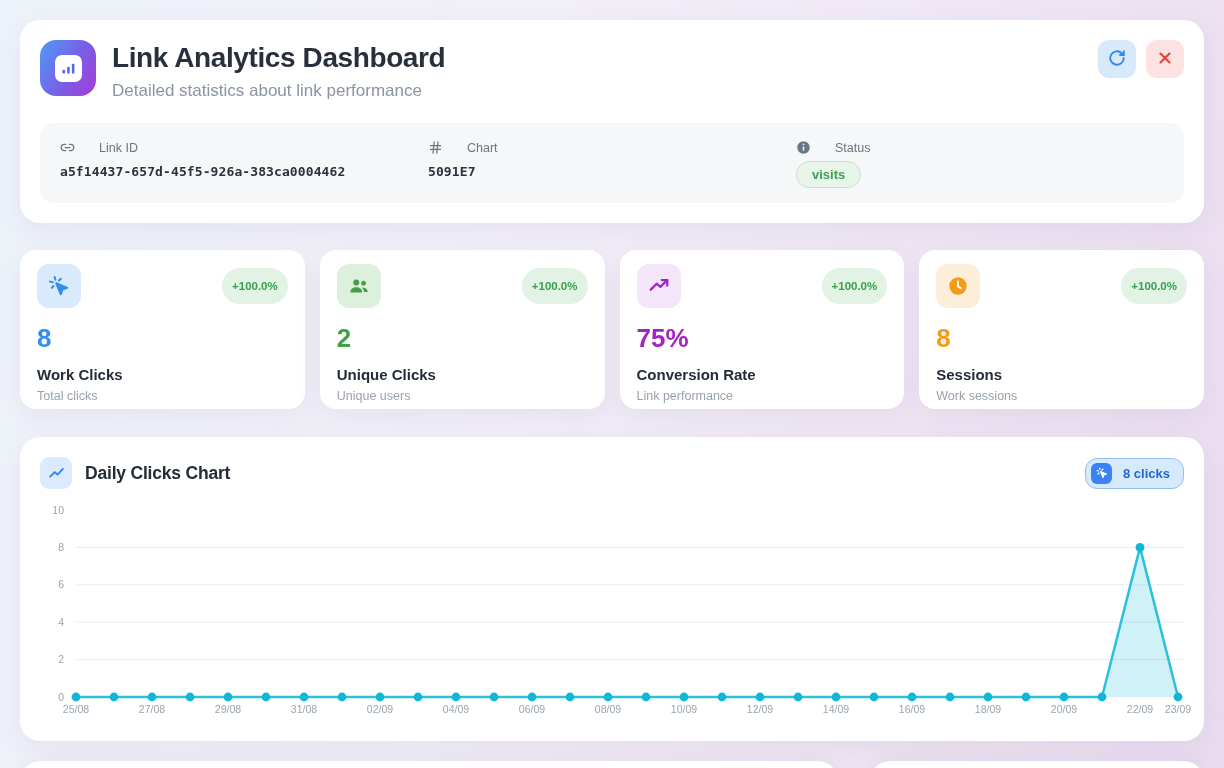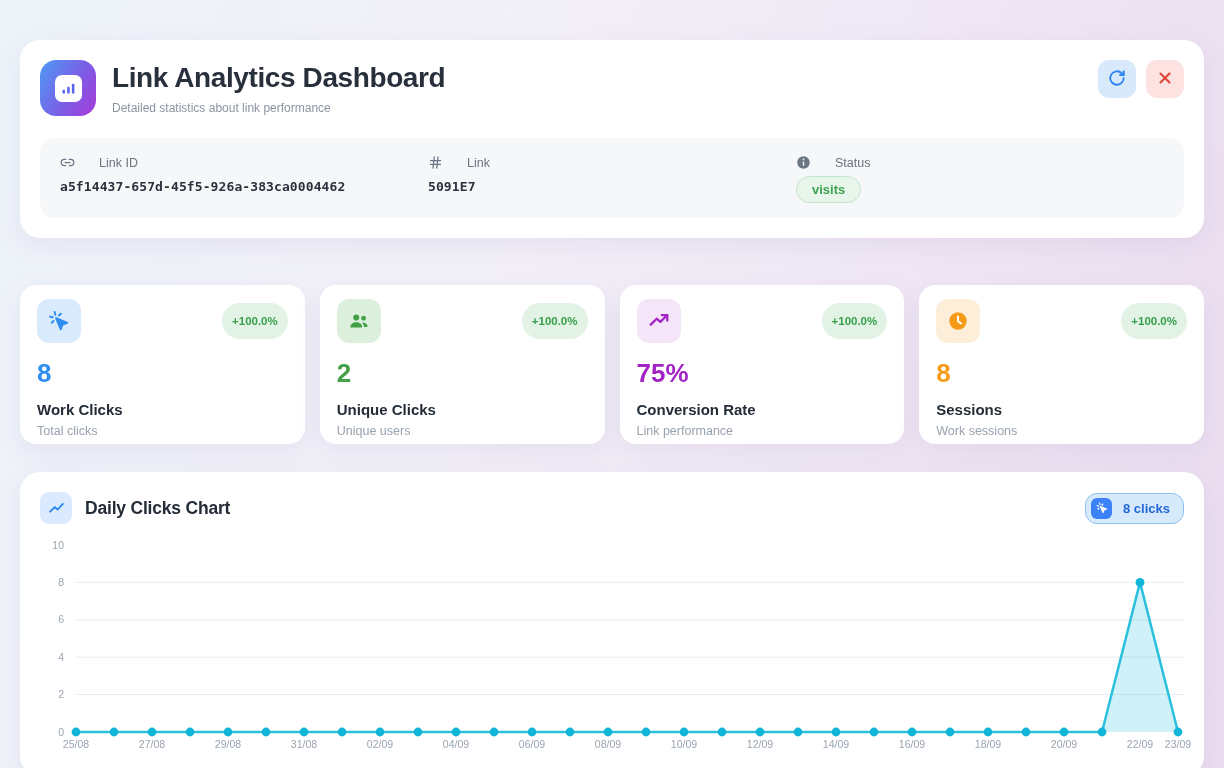--- a/index.html
+++ b/index.html
@@ -8,38 +8,37 @@
     font-family:"Liberation Sans", sans-serif;
     background:linear-gradient(105deg,#edf3fa 0%, #f2eff8 40%, #efe6f4 70%, #eadcef 100%);
     overflow:hidden;
     color:#252e38;
   }
   .page { width:1224px; height:768px; padding:20px 20px 0; position:relative; }
   .card {
     background:#ffffff;
     border-radius:20px;
     box-shadow:0 8px 26px rgba(125,105,165,0.10);
-    margin-top:20px;
   }
 
   
   .header-card { padding:20px; margin-bottom:27px; }
   .header-row { display:flex; align-items:flex-start; }
   .app-icon {
     width:56px; height:56px; border-radius:16px; flex:0 0 auto;
     background:linear-gradient(120deg,#4e9af5 0%, #7a5fe6 55%, #a839d8 100%);
     display:flex; align-items:center; justify-content:center;
   }
   .app-icon-inner {
     width:27px; height:27px; background:#ffffff; border-radius:7px;
     display:flex; align-items:center; justify-content:center;
   }
   .titles { margin-left:16px; padding-top:2px; }
   .page-title { font-size:28px; font-weight:700; letter-spacing:-0.4px; color:#27303b; line-height:1.15; }
-  .page-subtitle { font-size:12px; color:#8b94a1; margin-top:7px; }
+  .page-subtitle { font-size:17px; color:#8b94a1; margin-top:7px; }
   .header-actions { margin-left:auto; display:flex; gap:10px; }
   .icon-btn {
     width:38px; height:38px; border:none; border-radius:11px; cursor:pointer;
     display:flex; align-items:center; justify-content:center;
   }
   .icon-btn svg { width:18px; height:18px; }
   .btn-refresh { background:#d8e9fc; color:#2e86f0; }
   .btn-close   { background:#fce2e1; color:#e0463c; }
 
   .info-bar {
@@ -158,21 +157,21 @@
       <div>
         <div class="info-label">
           <span style="color:#6b7684;display:flex;">
             <svg width="15" height="15" viewBox="0 0 24 24" fill="none" stroke="currentColor" stroke-width="2" stroke-linecap="round">
               <line x1="4" y1="9" x2="20" y2="9"></line>
                 <line x1="4" y1="15" x2="20" y2="15"></line>
               <line x1="10" y1="3" x2="8" y2="21"></line>
                 <line x1="16" y1="3" x2="14" y2="21"></line>
             </svg>
           </span>
-          <span>Link</span>
+          <span>Chart</span>
         </div>
         <div class="info-value">5091E7</div>
       </div>
       <div>
         <div class="info-label">
           <span style="color:#6b7684;display:flex;">
             <svg width="15" height="15" viewBox="0 0 24 24">
               <circle cx="12" cy="12" r="10" fill="currentColor"></circle>
               <rect x="10.9" y="10.3" width="2.2" height="7" rx="1.1" fill="#f6f7f9"></rect>
               <circle cx="12" cy="7" r="1.4" fill="#f6f7f9"></circle>

